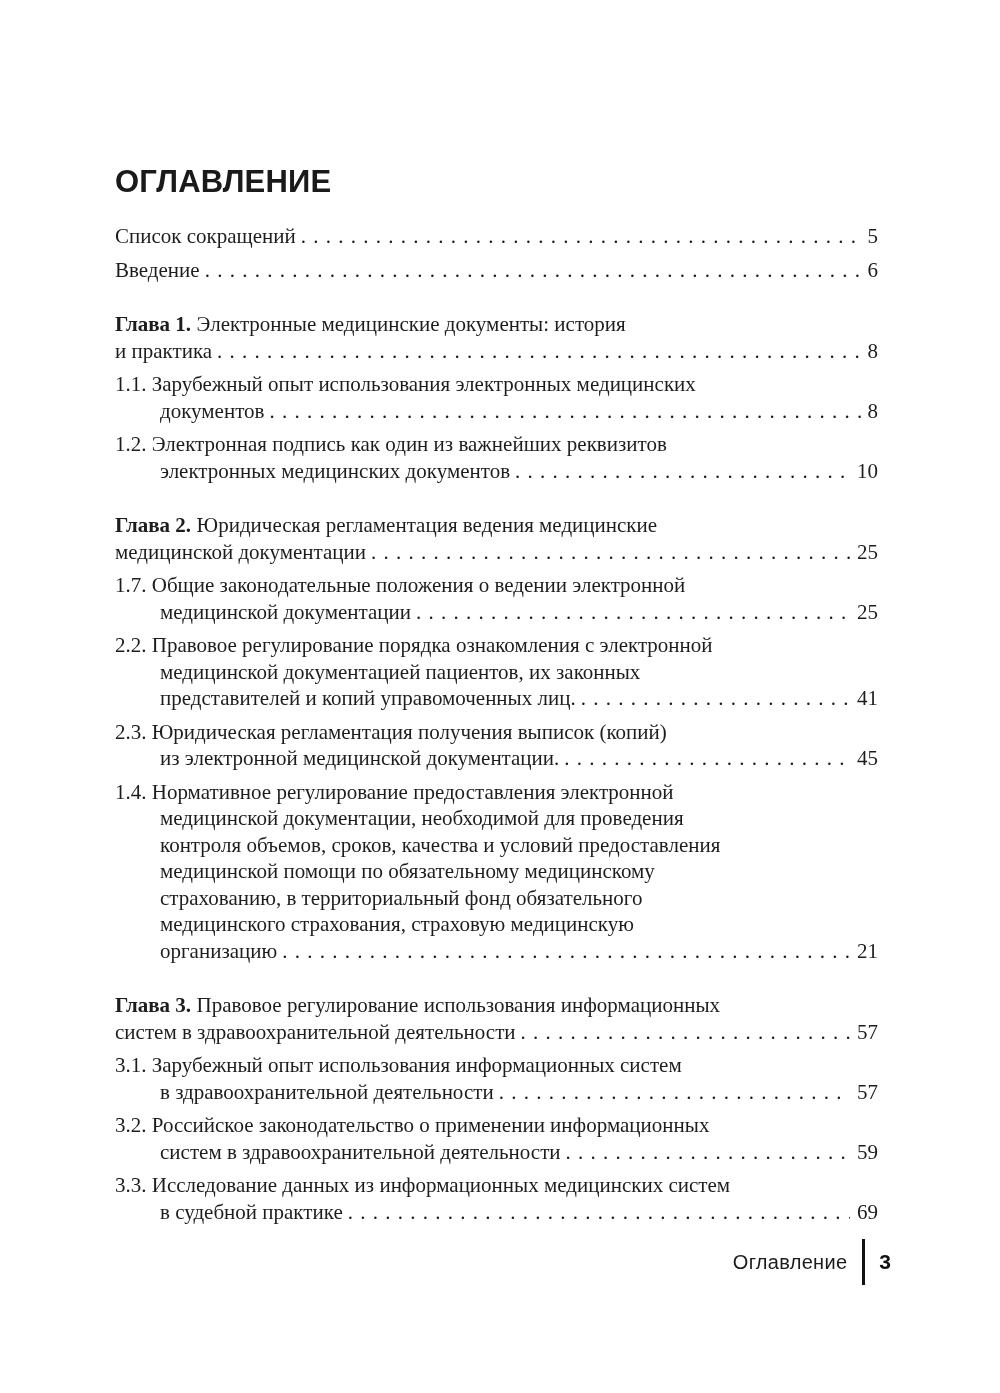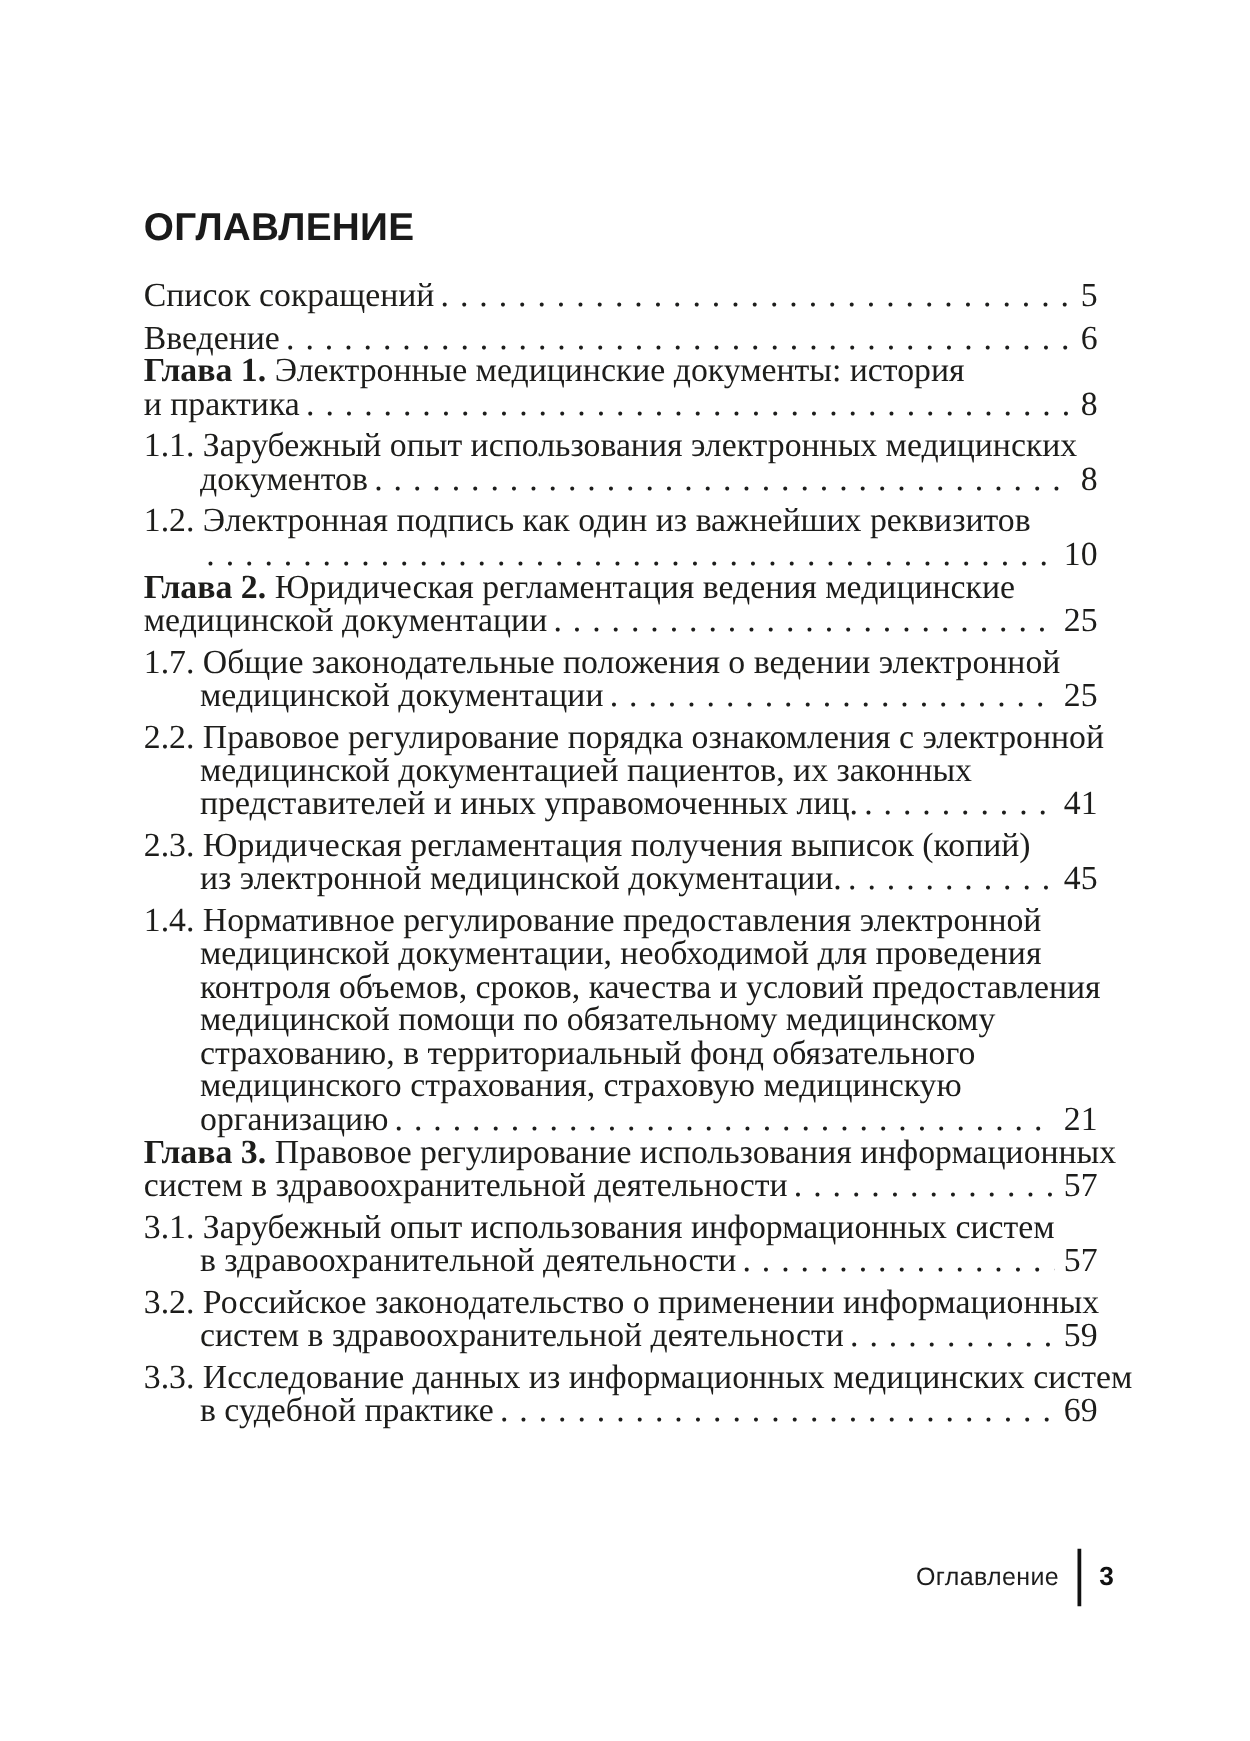--- a/index.html
+++ b/index.html
@@ -28,26 +28,26 @@
     margin: 0 0 26px 0;
     font-family: "Liberation Sans", sans-serif;
     font-weight: bold;
     font-size: 31px;
     line-height: 1.0;
     letter-spacing: 0.2px;
     color: #1a1a1a;
   }
   .toc {
     font-family: "Liberation Serif", "DejaVu Serif", serif;
-    font-size: 27px;
+    font-size: 21px;
     line-height: 26.5px;
     color: #1d1d1b;
   }
   .entry { margin-top: 7px; }
-  .entry.chapter { margin-top: 0; }
+  .entry.chapter { margin-top: 28px; }
   .entry:first-child { margin-top: 0; }
   .line { white-space: nowrap; }
   .line.cont { padding-left: 45px; }
   .line.last { display: flex; align-items: baseline; }
   .line b {
     font-weight: bold;
     margin-right: 0.26em;
   }
   .txt { flex: 0 0 auto; }
   .dots {
@@ -125,20 +125,21 @@
           <div class="line"><span class="txt">1.1. Зарубежный опыт использования электронных медицинских</span></div>
           <div class="line cont last">
             <span class="txt">документов</span>
             <span class="dots"></span>
             <span class="pg">8</span>
           </div>
         </div>
         <div class="entry section">
           <div class="line"><span class="txt">1.2. Электронная подпись как один из важнейших реквизитов</span></div>
           <div class="line cont last">
+            <span class="txt">электронных медицинских документов</span>
             <span class="dots"></span>
             <span class="pg">10</span>
           </div>
         </div>
         <div class="entry chapter">
           <div class="line"><b>Глава 2.</b><span class="txt">Юридическая регламентация ведения медицинские</span></div>
           <div class="line last">
             <span class="txt">медицинской документации</span>
             <span class="dots"></span>
             <span class="pg">25</span>
@@ -149,21 +150,21 @@
           <div class="line cont last">
             <span class="txt">медицинской документации</span>
             <span class="dots"></span>
             <span class="pg">25</span>
           </div>
         </div>
         <div class="entry section">
           <div class="line"><span class="txt">2.2. Правовое регулирование порядка ознакомления с электронной</span></div>
           <div class="line cont"><span class="txt">медицинской документацией пациентов, их законных</span></div>
           <div class="line cont last">
-            <span class="txt">представителей и иных управомоченных лиц.</span>
+            <span class="txt">представителей и копий управомоченных лиц.</span>
             <span class="dots"></span>
             <span class="pg">41</span>
           </div>
         </div>
         <div class="entry section">
           <div class="line"><span class="txt">2.3. Юридическая регламентация получения выписок (копий)</span></div>
           <div class="line cont last">
             <span class="txt">из электронной медицинской документации.</span>
             <span class="dots"></span>
             <span class="pg">45</span>

